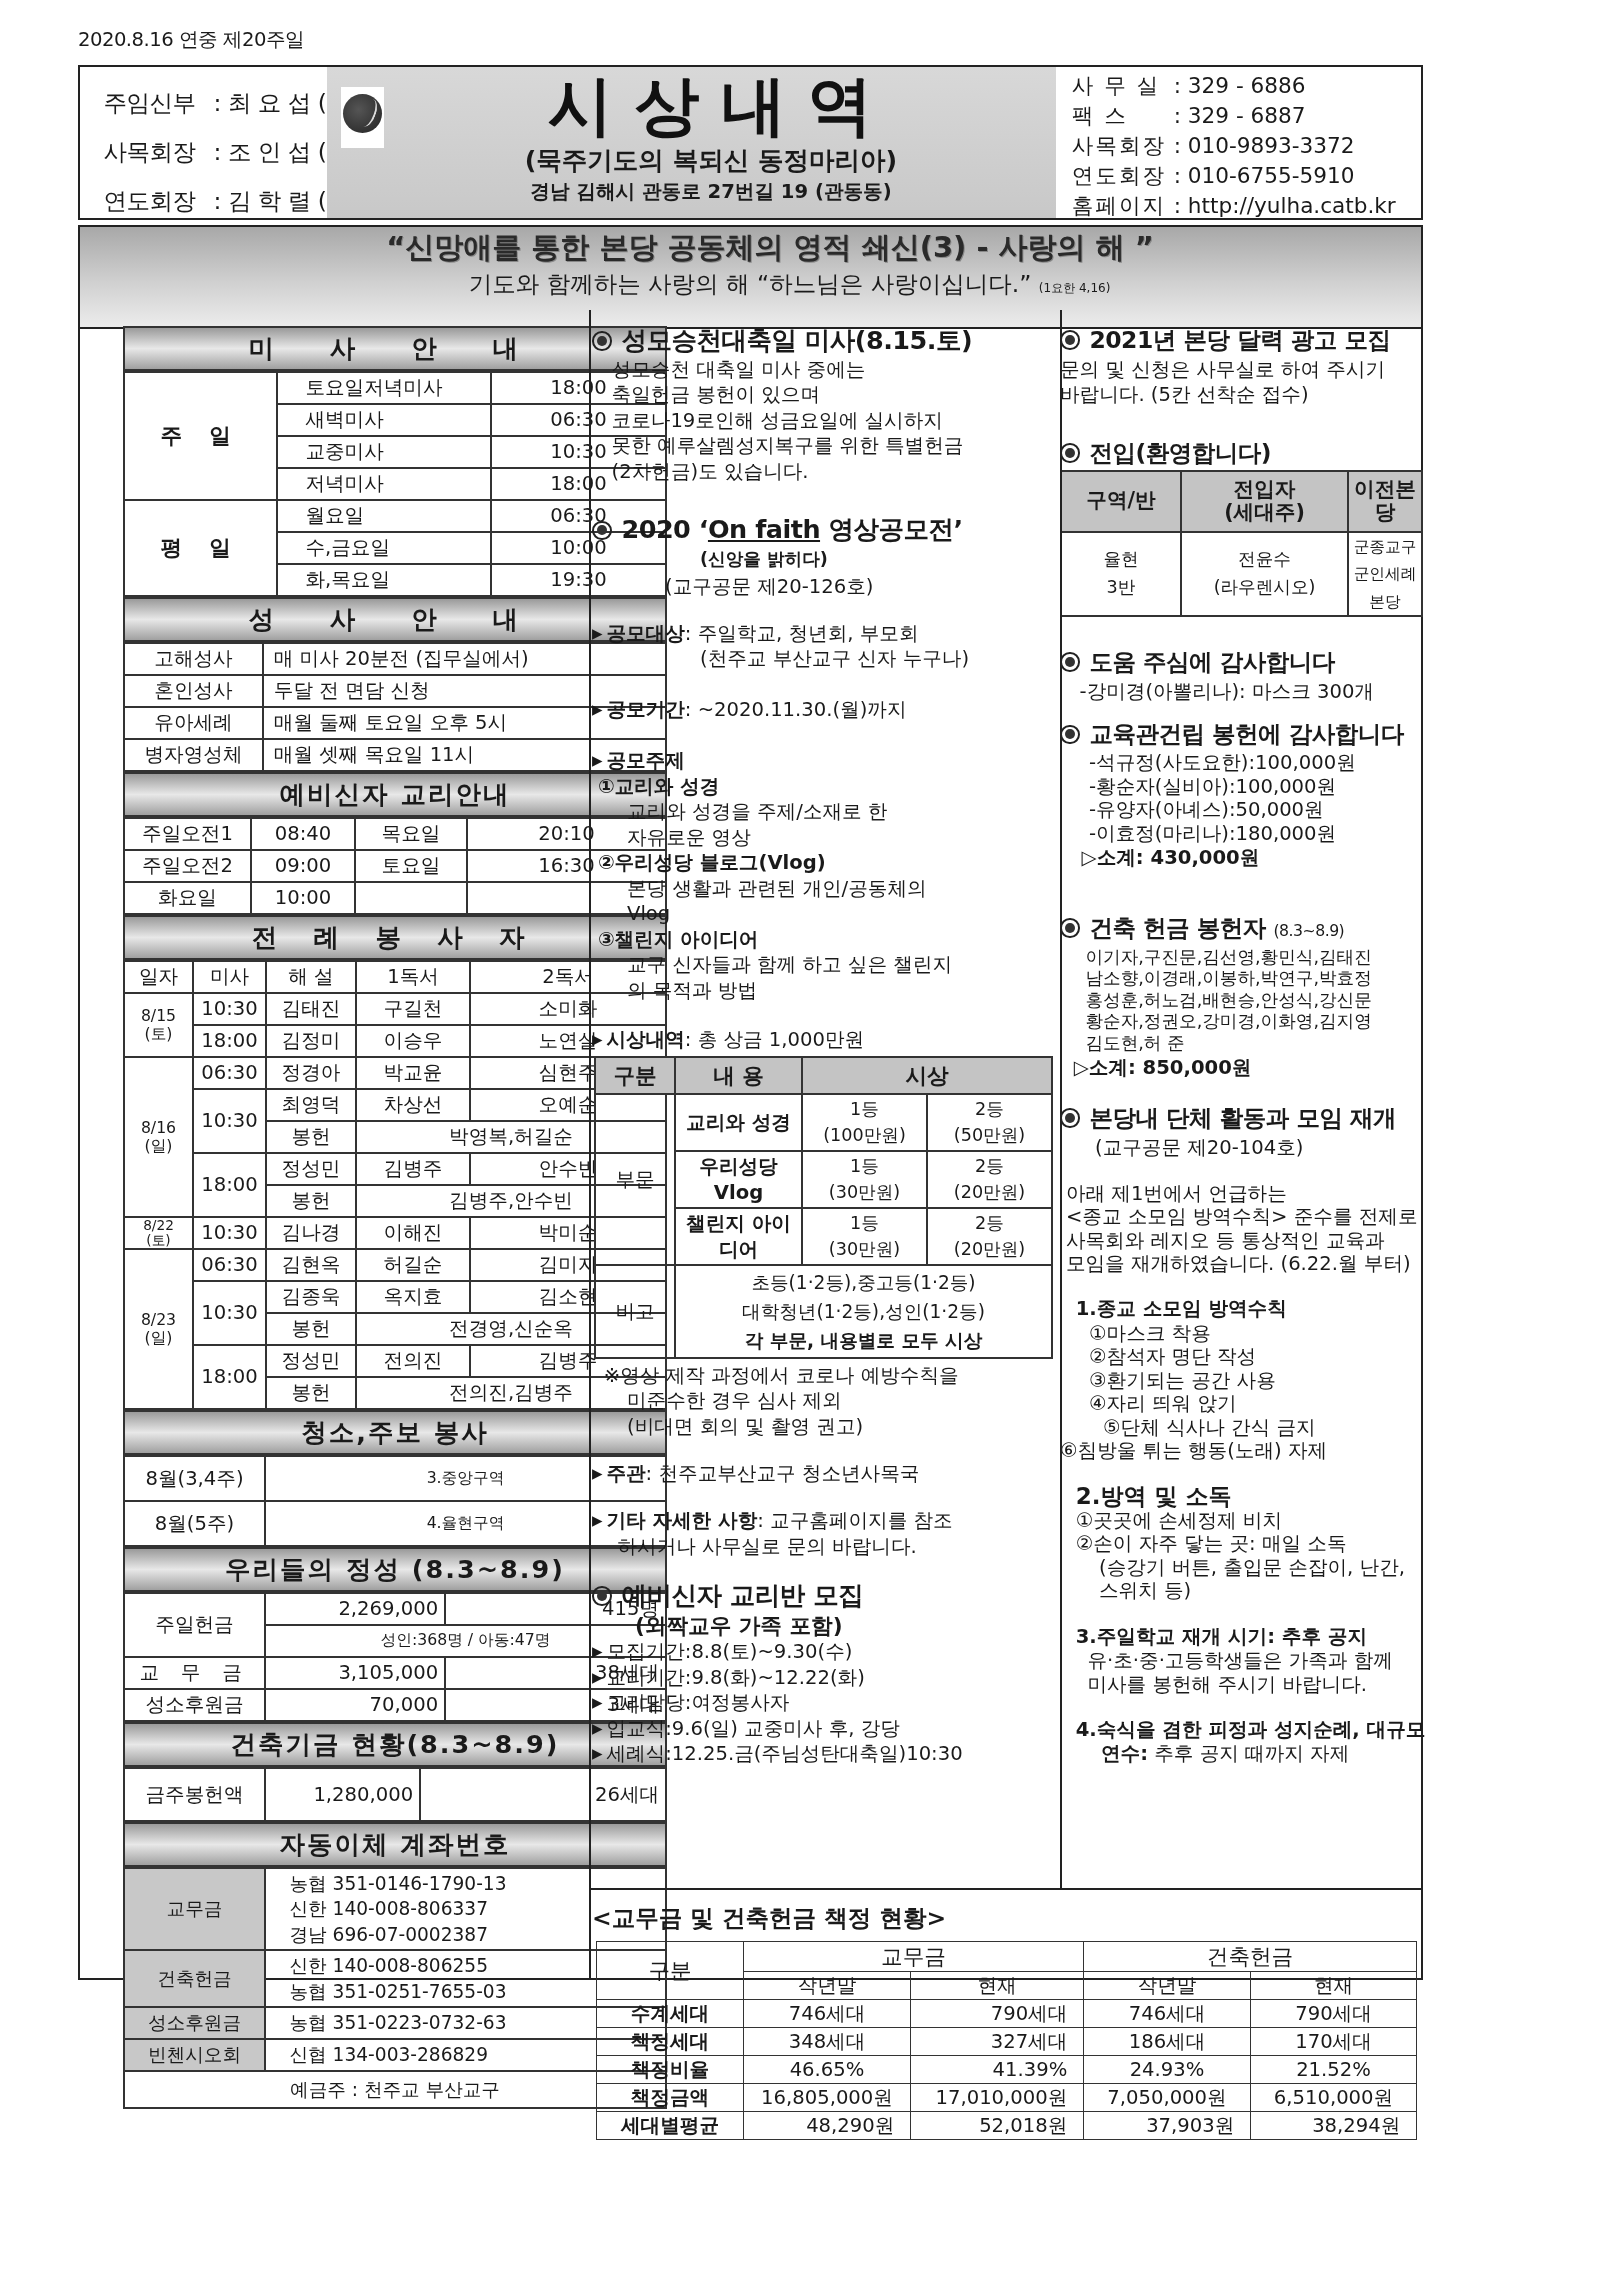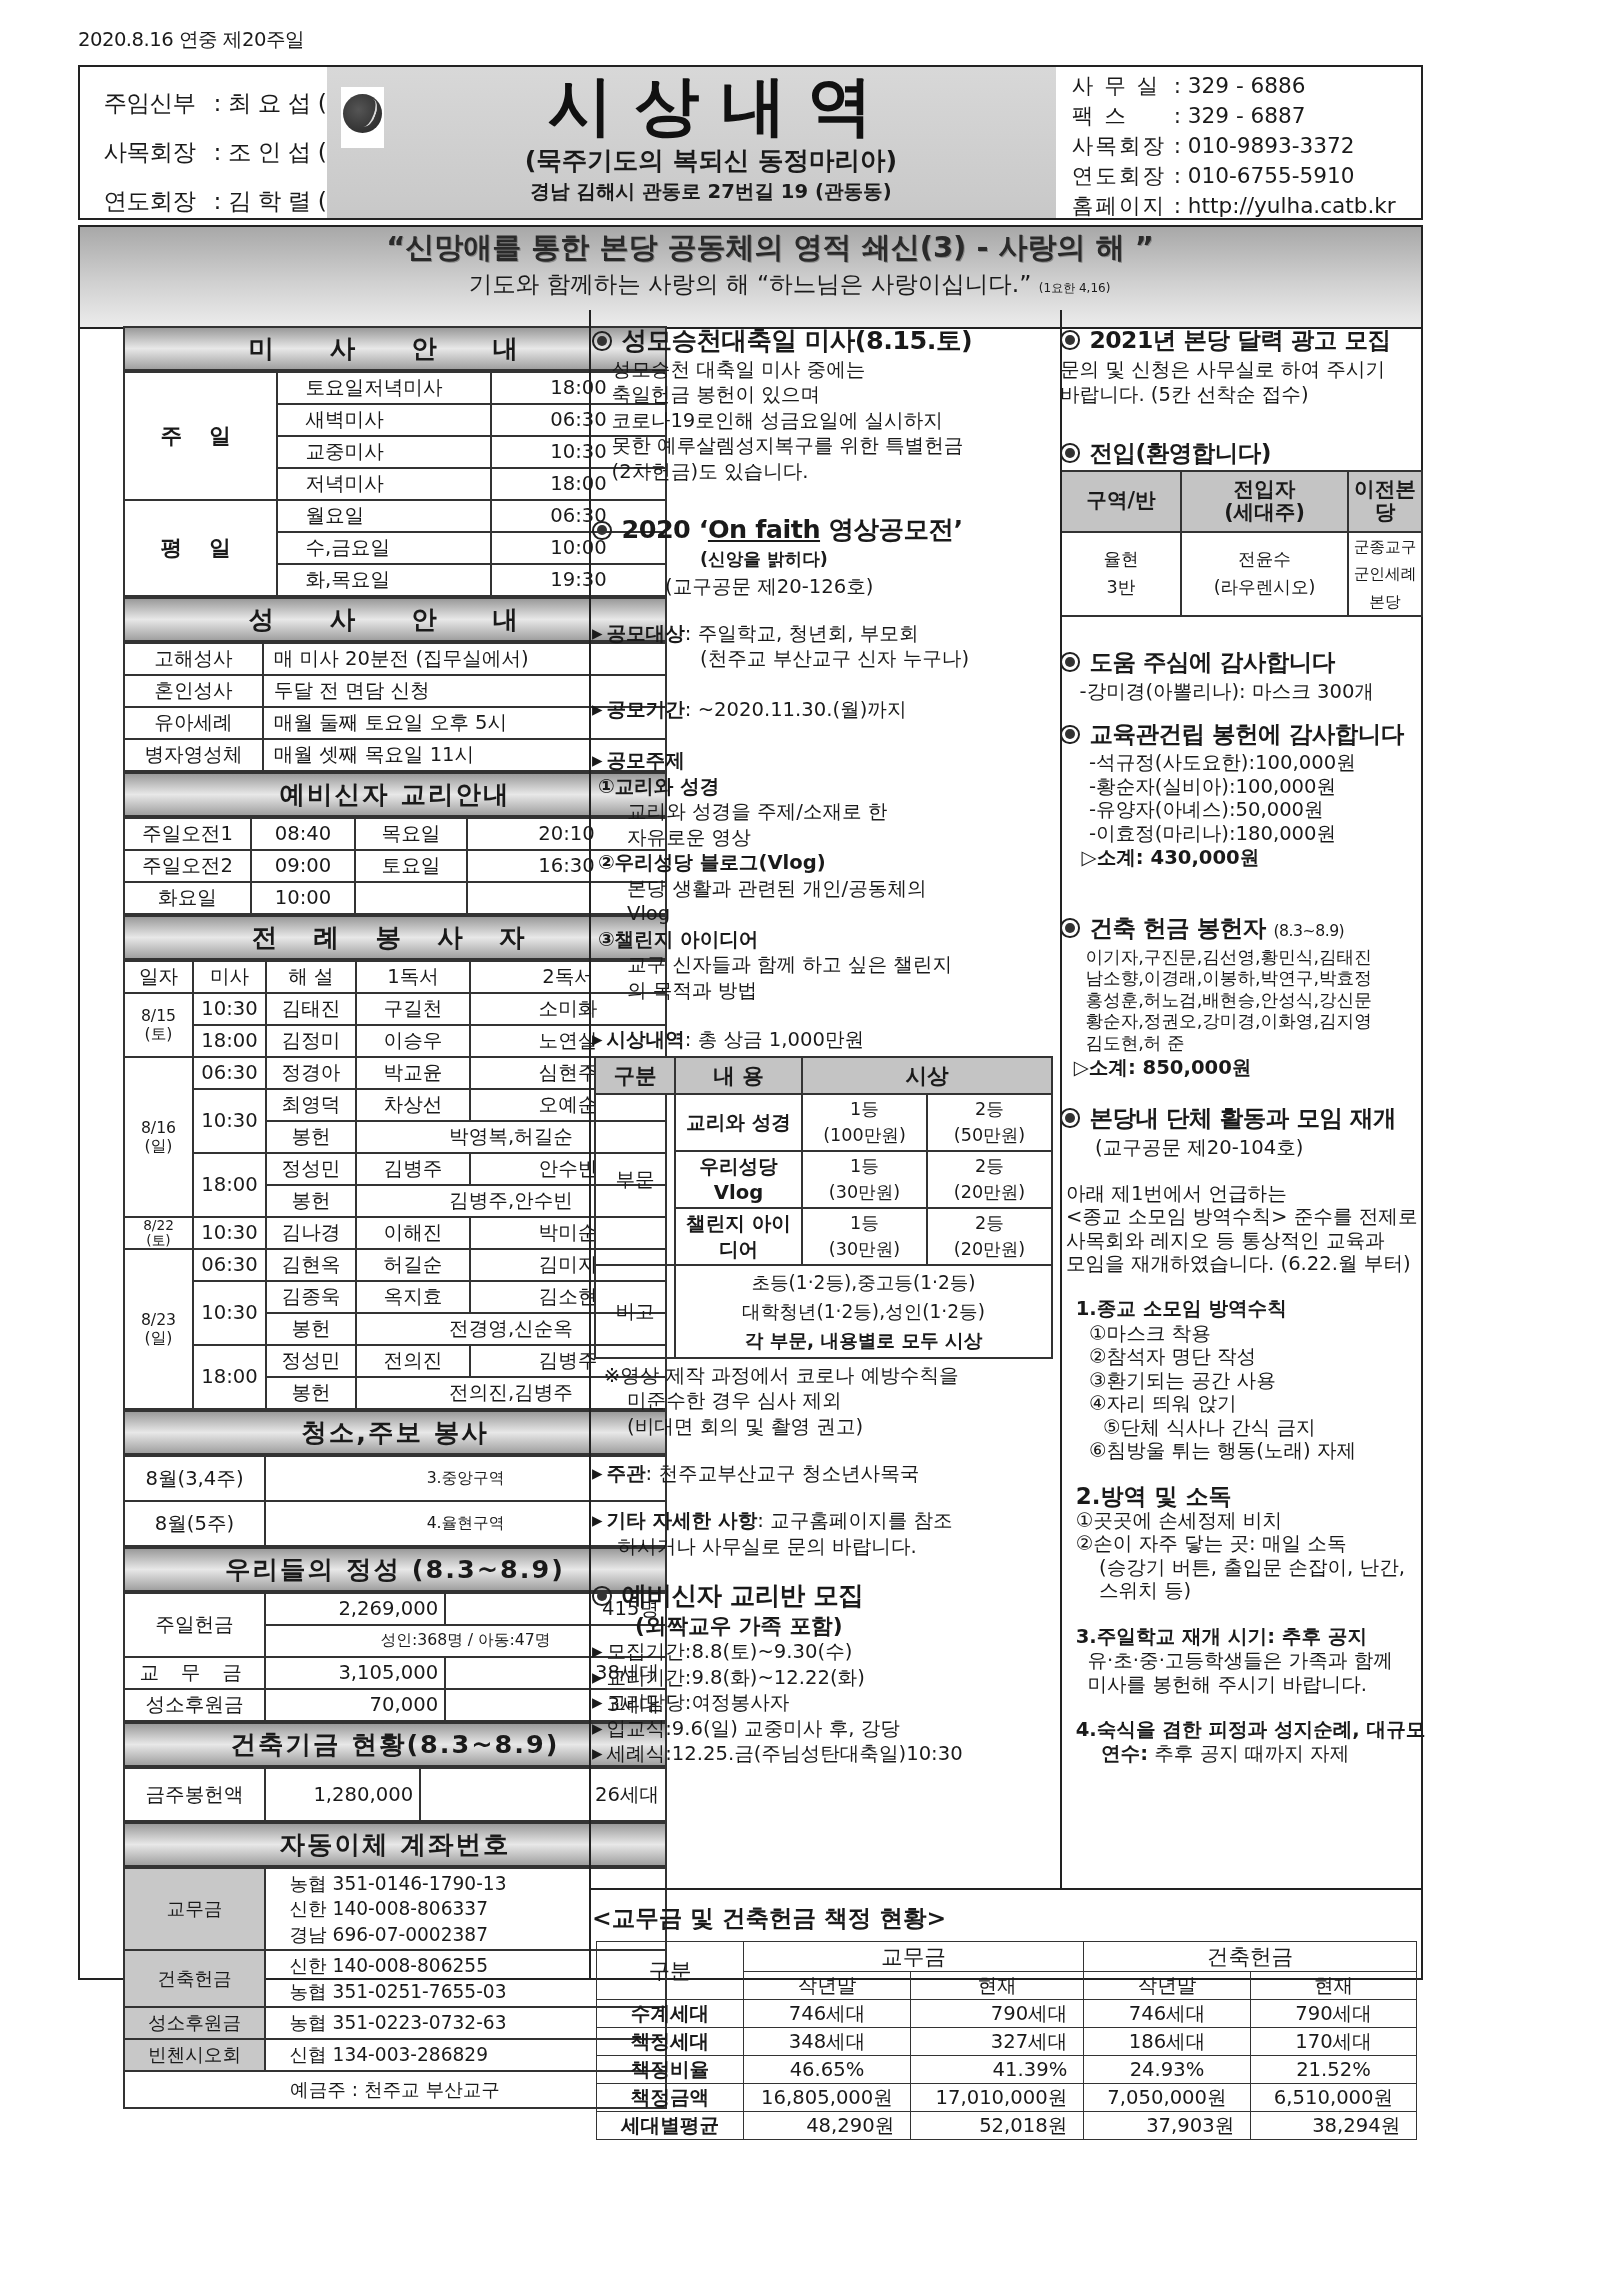--- a/index.html
+++ b/index.html
@@ -558,21 +558,21 @@
     <div class="p" style="padding-left:5.9px;line-height:23.5px">&lt;종교 소모임 방역수칙&gt; 준수를 전제로</div>
     <div class="p" style="padding-left:5.9px;line-height:23.5px">사목회와 레지오 등 통상적인 교육과</div>
     <div class="p" style="padding-left:5.9px;line-height:23.5px">모임을 재개하였습니다. (6.22.월 부터)</div>
 
     <div class="sub-b" style="margin-top:21.6px;padding-left:15.7px;font-size:19.6px;line-height:24.5px">1.종교 소모임 방역수칙</div>
     <div class="p" style="padding-left:29px;line-height:23.5px">①마스크 착용</div>
     <div class="p" style="padding-left:29px;line-height:23.5px">②참석자 명단 작성</div>
     <div class="p" style="padding-left:29px;line-height:23.5px">③환기되는 공간 사용</div>
     <div class="p" style="padding-left:29px;line-height:23.5px">④자리 띄워 앉기</div>
     <div class="p" style="padding-left:43px;line-height:23.5px">⑤단체 식사나 간식 금지</div>
-    <div class="p" style="padding-left:29px;line-height:23.5px">⑥침방울 튀는 행동(노래) 자제</div>
+    <div class="p" style="line-height:23.5px">⑥침방울 튀는 행동(노래) 자제</div>
 
     <div class="sub-b" style="margin-top:21.6px;padding-left:15.7px;font-size:23px;line-height:24.5px">2.방역 및 소독</div>
     <div class="p" style="padding-left:15.7px;line-height:23.5px">①곳곳에 손세정제 비치</div>
     <div class="p" style="padding-left:15.7px;line-height:23.5px">②손이 자주 닿는 곳: 매일 소독</div>
     <div class="p" style="padding-left:39px;line-height:23.5px">(승강기 버튼, 출입문 손잡이, 난간,</div>
     <div class="p" style="padding-left:39px;line-height:23.5px">스위치 등)</div>
 
     <div class="sub-b" style="margin-top:21.6px;padding-left:15.7px;font-size:19.6px;line-height:24.5px">3.주일학교 재개 시기: 추후 공지</div>
     <div class="p" style="padding-left:27.4px;line-height:23.5px">유·초·중·고등학생들은 가족과 함께</div>
     <div class="p" style="padding-left:27.4px;line-height:23.5px">미사를 봉헌해 주시기 바랍니다.</div>

